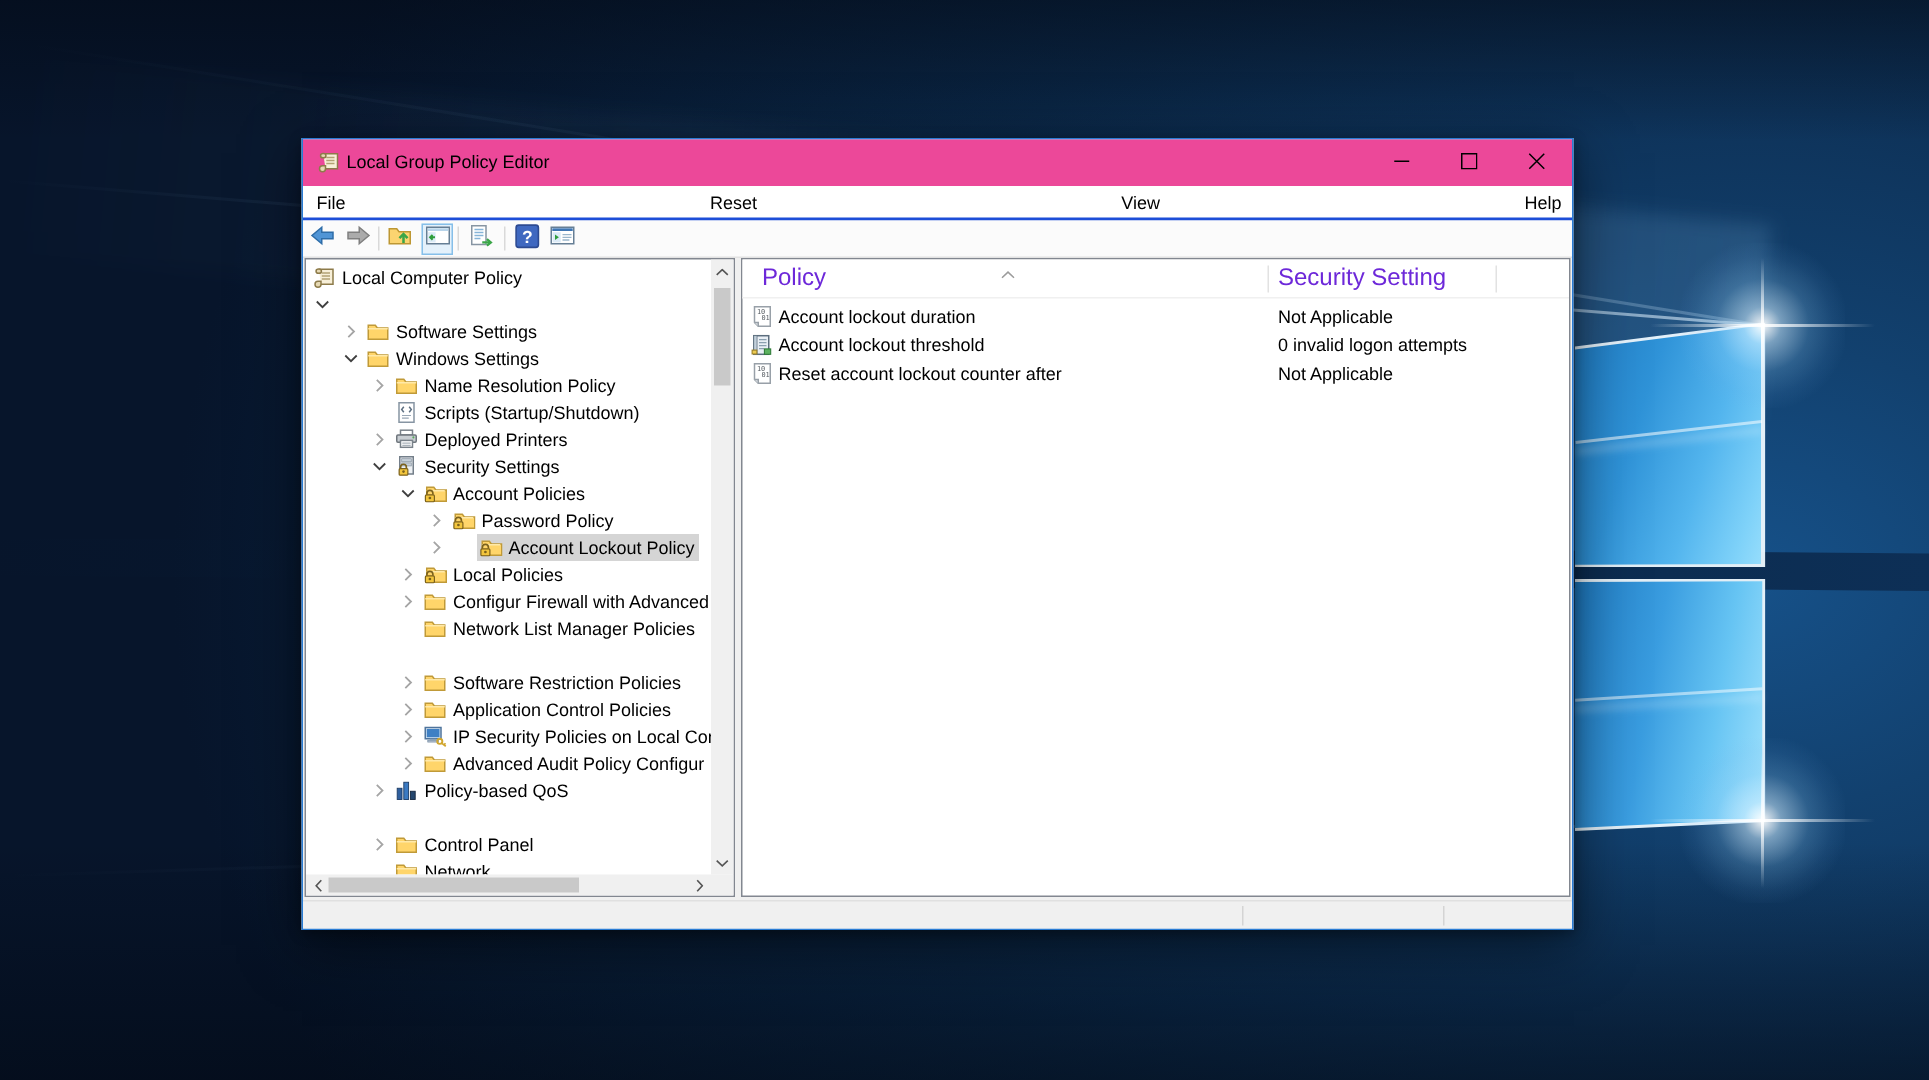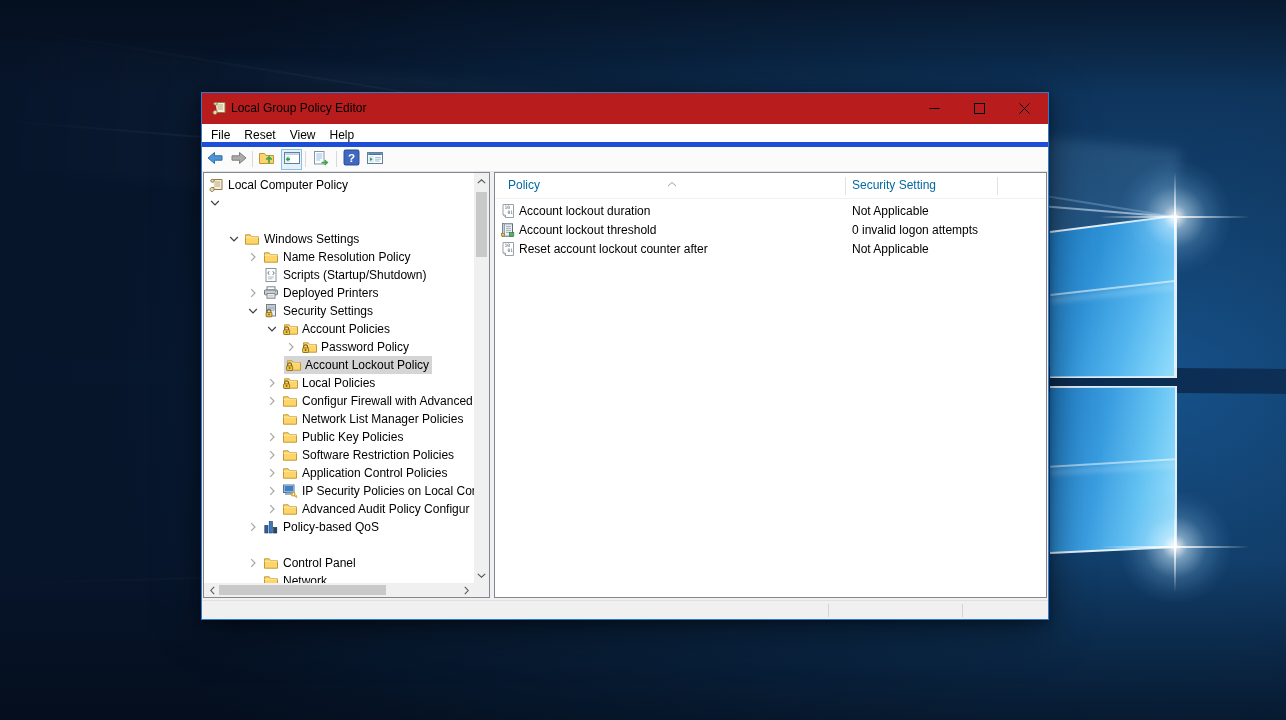--- a/index.html
+++ b/index.html
@@ -46,28 +46,28 @@
     background:radial-gradient(circle, rgba(255,255,255,.95) 0%, rgba(205,236,255,.55) 16%, rgba(145,205,245,.22) 40%, rgba(120,180,235,.08) 60%, rgba(0,0,0,0) 74%); }
   #flare1 { left:1120px; top:162px; } #flare2 { left:1120px; top:492px; }
   .flare-h { height:2px; width:150px; background:linear-gradient(to right, rgba(255,255,255,0), rgba(255,255,255,.9), rgba(255,255,255,0)); }
   .flare-v { width:2px; height:90px; background:linear-gradient(to bottom, rgba(255,255,255,0), rgba(255,255,255,.9), rgba(255,255,255,0)); }
   #fh1 { left:1100px; top:216px; } #fv1 { left:1174px; top:172px; }
   #fh2 { left:1100px; top:546px; } #fv2 { left:1174px; top:502px; }
 
   .window { position:absolute; left:201px; top:92px; width:848px; height:528px;
     border:1px solid #2a7cd4; background:#f0f0f0; z-index:10;
     box-shadow:0 10px 36px rgba(0,0,0,.5), 0 2px 8px rgba(0,0,0,.35); }
-  .titlebar { position:absolute; left:0; top:0; width:846px; height:31px; background:#b91c1c; }
+  .titlebar { position:absolute; left:0; top:0; width:846px; height:31px; background:#ec4899; }
   .app-icon { position:absolute; left:9px; top:7px; width:16px; height:16px; }
   .app-icon svg { width:16px; height:16px; }
   .title { position:absolute; left:29px; top:0; line-height:31px; font-size:12px; color:#000; }
   .wbtn { position:absolute; top:0; width:45px; height:31px; display:flex; align-items:center; justify-content:center; }
   #btn-min { left:710px; } #btn-max { left:755px; } #btn-close { left:800px; }
   .menubar { position:absolute; left:0; top:31px; width:846px; height:23px; background:#fff;
-    border-bottom:5px solid #1d4ed8; display:flex; padding-left:2px; }
+    border-bottom:2px solid #1d4ed8; display:flex; padding-left:2px;justify-content:space-between; }
   .menu-item { font-size:12px; color:#000; line-height:22px; padding:0 7px; }
   .toolbar { position:absolute; left:0; top:54px; width:846px; height:25px; background:#fbfbfb;
     border-bottom:1px solid #e2e2e2; }
   .tb-item { position:absolute; top:4px; width:18px; height:17px; display:flex; align-items:center; justify-content:center; }
   .tb-sep { position:absolute; top:4px; width:1px; height:16px; background:#d9d9d9; }
   .tb-active { top:2px; width:21px; height:21px; background:#e4f1fb; border:1px solid #86bfe9; }
   .panel { position:absolute; top:79px; height:426px; background:#fff; border:1px solid #828790; }
   .left-panel { left:1px; width:287px; }
   .right-panel { left:292px; width:553px; }
   .tree { position:absolute; left:0; top:0; width:270px; height:410px; overflow:hidden; }
@@ -82,21 +82,21 @@
   .hscroll { position:absolute; left:0; top:410px; width:270px; height:14px; background:#f0f0f0; }
   .scorner { position:absolute; left:270px; top:410px; width:15px; height:14px; background:#f0f0f0; }
   .sbtn { position:absolute; display:flex; align-items:center; justify-content:center; }
   #vs-up { left:0; top:0; width:15px; height:16px; }
   #vs-down { left:0; top:394px; width:15px; height:16px; }
   #hs-left { left:0; top:0; width:16px; height:14px; }
   #hs-right { left:254px; top:0; width:16px; height:14px; }
   .vthumb { position:absolute; left:2px; top:19px; width:11px; height:65px; background:#c9c9c9; }
   .hthumb { position:absolute; left:15px; top:2px; width:167px; height:10px; background:#c9c9c9; }
   .lheader { position:absolute; left:0; top:0; width:551px; height:26px; background:#fff; border-bottom:1px solid #f0f0f0; }
-  .hcol { position:absolute; top:0; line-height:25px; font-size:12px; color:#0369a1; }
+  .hcol { position:absolute; top:0; line-height:25px; font-size:16px; color:#6d28d9; }
   .hpolicy { left:13px; } .hsetting { left:357px; }
   .sort { position:absolute; left:170px; top:1px; width:14px; height:8px; }
   .hsep { position:absolute; top:4px; width:1px; height:18px; background:#e2e2e2; }
   .s1 { left:350px; } .s2 { left:502px; }
   .list-row { position:absolute; left:0; width:551px; height:19px; }
   .lr-icon { position:absolute; left:5px; top:1px; width:16px; height:16px; }
   .lr-icon svg { width:16px; height:16px; }
   .lr-policy { position:absolute; left:24px; top:0; line-height:19px; font-size:12px; color:#000; white-space:nowrap; }
   .lr-setting { position:absolute; left:357px; top:0; line-height:19px; font-size:12px; color:#000; white-space:nowrap; }
   .statusbar { position:absolute; left:0; top:507px; width:846px; height:19px; background:#f0f0f0; border-top:1px solid #e0e0e0; }
@@ -244,20 +244,36 @@
                   <rect x="2.5" y="3.5" width="8" height="5.5" fill="#3f80c4"></rect>
                   <rect x="4.5" y="10" width="4" height="1.2" fill="#8fa6bd"></rect>
                   <rect x="3" y="11.2" width="7" height="1.3" fill="#b9c6d4" stroke="#7189a1" stroke-width="0.5"></rect>
                   <rect x="11.5" y="6.5" width="3" height="7" fill="#c5d2df" stroke="#4f749c"></rect>
                   <path d="M12.2 8h1.6M12.2 9h1.6" stroke="#4f749c" stroke-width="0.5"></path>
                 </svg>
               </div>
               <div class="tl">Computer Configuration</div>
             </div>
           </div>
+          <div class="tree-row" style="top: 39px;">
+            <div class="expander" style="left: 22px;">
+              <svg viewBox="0 0 16 16">
+                <path d="M6.2 4.2 10 8l-3.8 3.8" fill="none" stroke="#a5a5a5" stroke-width="1.2"></path>
+              </svg>
+            </div>
+            <div class="hl" style="left: 39px;">
+              <div class="ti">
+                <svg viewBox="0 0 16 16">
+                  <path d="M1.5 13.2V3.8h4.7l1.4 1.9h6.9v7.5z" fill="#ffd56a" stroke="#c09a38"></path>
+                  <path d="M1.5 6.2h13" stroke="#ffe9a8" stroke-width="1"></path>
+                </svg>
+              </div>
+              <div class="tl">Software Settings</div>
+            </div>
+          </div>
           <div class="tree-row" style="top: 57px;">
             <div class="expander" style="left: 22px;">
               <svg viewBox="0 0 16 16">
                 <path d="M4.2 6 8 9.8 11.8 6" fill="none" stroke="#3f3f3f" stroke-width="1.2"></path>
               </svg>
             </div>
             <div class="hl" style="left: 39px;">
               <div class="ti">
                 <svg viewBox="0 0 16 16">
                   <path d="M1.5 13.2V3.8h4.7l1.4 1.9h6.9v7.5z" fill="#ffd56a" stroke="#c09a38"></path>
@@ -371,21 +387,21 @@
               </div>
               <div class="tl">Password Policy</div>
             </div>
           </div>
           <div class="tree-row" style="top: 183px;">
             <div class="expander" style="left: 79px;">
               <svg viewBox="0 0 16 16">
                 <path d="M6.2 4.2 10 8l-3.8 3.8" fill="none" stroke="#a5a5a5" stroke-width="1.2"></path>
               </svg>
             </div>
-            <div class="hl selected" style="left: 80px;">
+            <div class="hl selected" style="left: 114px;">
               <div class="ti">
                 <svg viewBox="0 0 16 16">
                   <path d="M2.5 13.2V3.8h4.7l1.4 1.9h6.9v7.5z" fill="#ffd56a" stroke="#c09a38"></path>
                   <path d="M2.5 6.2h12" stroke="#ffe9a8" stroke-width="1"></path>
                   <path d="M2.6 8.9v-1a2 2 0 0 1 4 0v1" fill="none" stroke="#7c621c" stroke-width="1.1"></path>
                   <rect x="1.6" y="8.9" width="6" height="4.6" rx="0.7" fill="#f2c53d" stroke="#7c621c" stroke-width="0.8"></rect>
                   <circle cx="4.6" cy="11" r="0.9" fill="#7c621c"></circle>
                 </svg>
               </div>
               <div class="tl">Account Lockout Policy</div>
@@ -428,36 +444,20 @@
           </div>
           <div class="tree-row" style="top: 237px; text-align: right;">
             <div class="hl" style="left: 77px;">
               <div class="ti">
                 <svg viewBox="0 0 16 16">
                   <path d="M1.5 13.2V3.8h4.7l1.4 1.9h6.9v7.5z" fill="#ffd56a" stroke="#c09a38"></path>
                   <path d="M1.5 6.2h13" stroke="#ffe9a8" stroke-width="1"></path>
                 </svg>
               </div>
               <div class="tl">Network List Manager Policies</div>
-            </div>
-          </div>
-          <div class="tree-row" style="top: 255px;">
-            <div class="expander" style="left: 60px;">
-              <svg viewBox="0 0 16 16">
-                <path d="M6.2 4.2 10 8l-3.8 3.8" fill="none" stroke="#a5a5a5" stroke-width="1.2"></path>
-              </svg>
-            </div>
-            <div class="hl" style="left: 77px;">
-              <div class="ti">
-                <svg viewBox="0 0 16 16">
-                  <path d="M1.5 13.2V3.8h4.7l1.4 1.9h6.9v7.5z" fill="#ffd56a" stroke="#c09a38"></path>
-                  <path d="M1.5 6.2h13" stroke="#ffe9a8" stroke-width="1"></path>
-                </svg>
-              </div>
-              <div class="tl">Public Key Policies</div>
             </div>
           </div>
           <div class="tree-row" style="top: 273px;">
             <div class="expander" style="left: 60px;">
               <svg viewBox="0 0 16 16">
                 <path d="M6.2 4.2 10 8l-3.8 3.8" fill="none" stroke="#a5a5a5" stroke-width="1.2"></path>
               </svg>
             </div>
             <div class="hl" style="left: 77px;">
               <div class="ti">

